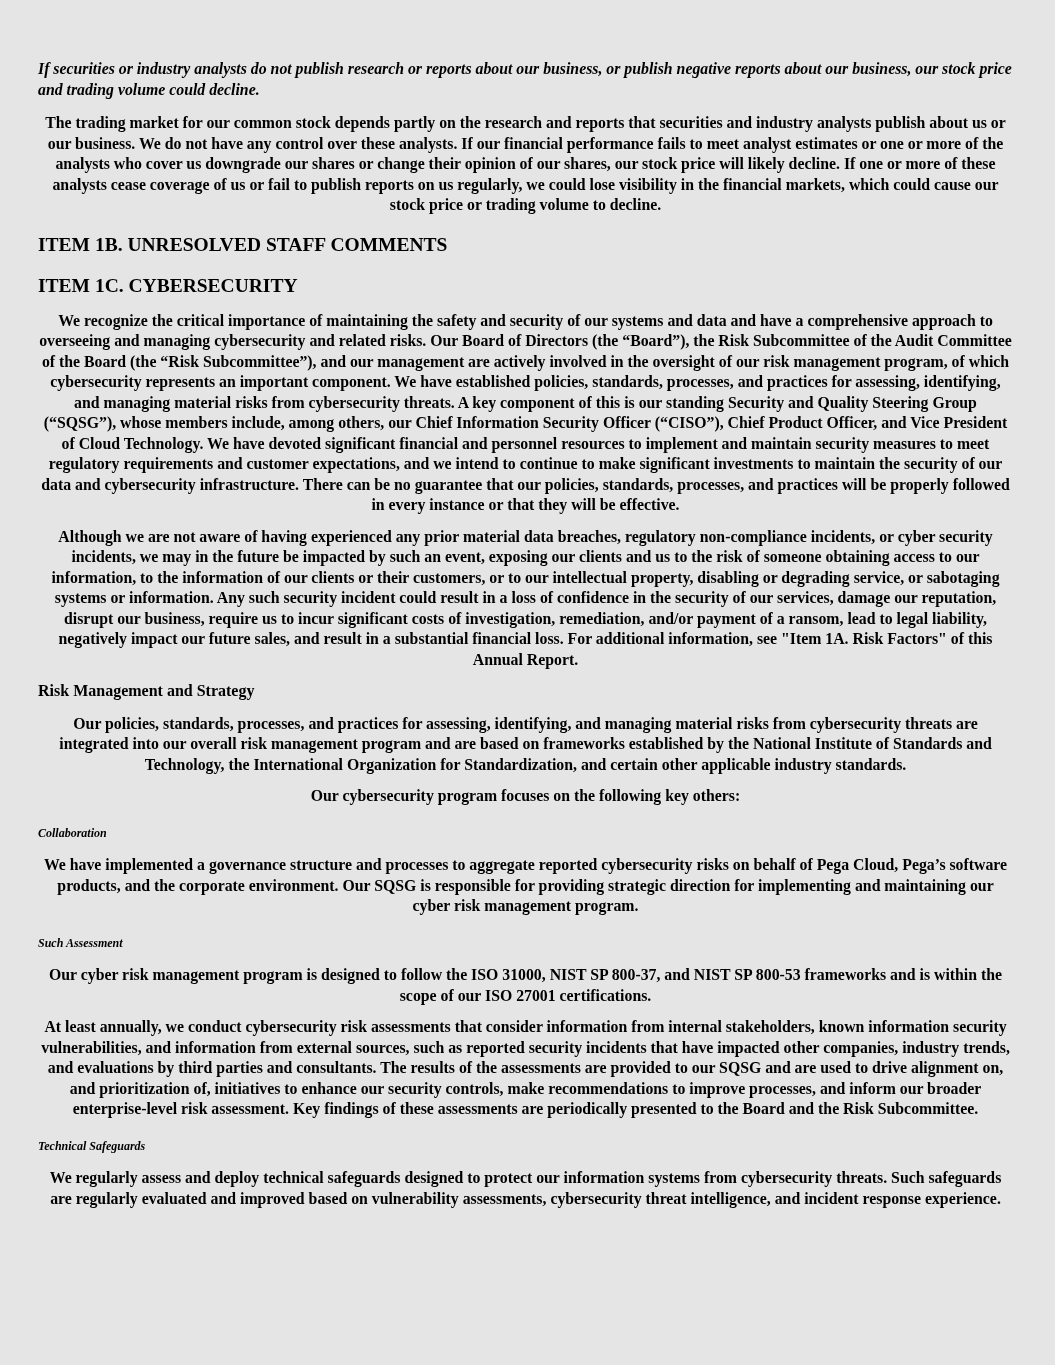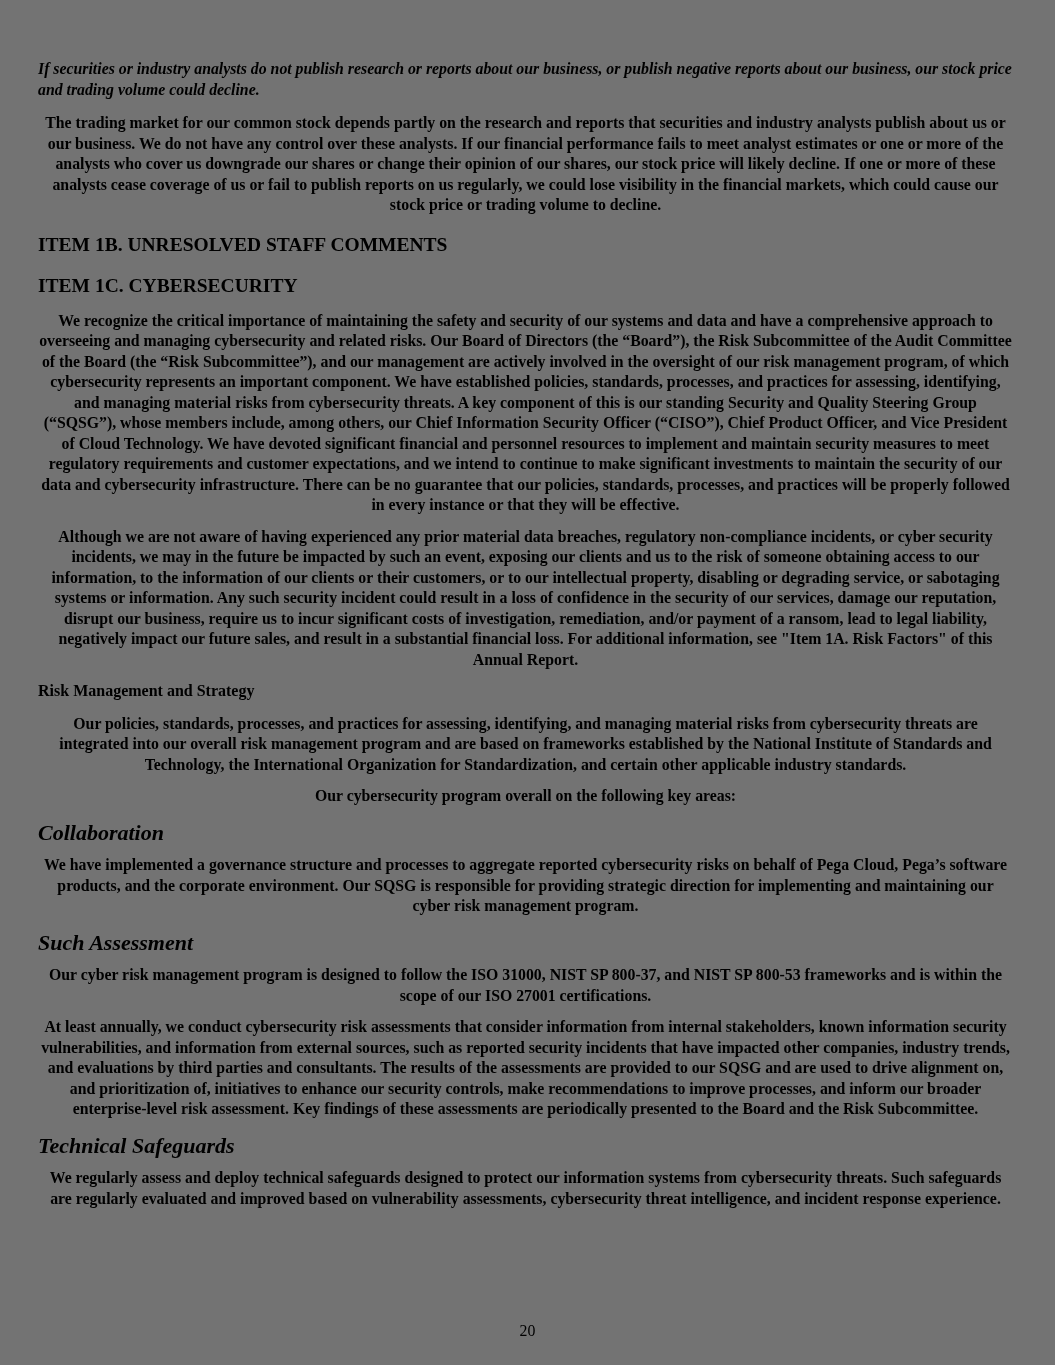--- a/index.html
+++ b/index.html
@@ -4,21 +4,21 @@
 <style>
   html, body {
     margin: 0;
     padding: 0;
     background: #ffffff;
   }
   .page {
     position: relative;
     width: 1055px;
     height: 1365px;
-    background: #737373;
+    background: #e5e5e5;
     color: #000000;
     font-family: "Liberation Serif", "DejaVu Serif", serif;
     overflow: hidden;
     box-sizing: border-box;
   }
   .content {
     padding: 58px 42px 0 38px;
   }
   .body-text {
     font-size: 15.8px;
@@ -40,21 +40,21 @@
     font-weight: bold;
     margin: 17px 0 13px 0;
   }
   .subhead-bold {
     font-size: 16px;
     line-height: 20.5px;
     font-weight: bold;
     margin: 2px 0 12px 0;
   }
   .subhead-bold-italic {
-    font-size: 22px;
+    font-size: 12px;
     line-height: 20.5px;
     font-weight: bold;
     font-style: italic;
     margin: 16px 0 12px 0;
     font-family: Liberation Serif, serif;
   }
   .tight-top {
     margin-top: 3px;
   }
   .page-footer {
@@ -83,32 +83,31 @@
     <h1 class="item-heading">ITEM 1C. CYBERSECURITY</h1>
 
     <p class="body-text">We recognize the critical importance of maintaining the safety and security of our systems and data and have a comprehensive approach to overseeing and managing cybersecurity and related risks. Our Board of Directors (the “Board”), the Risk Subcommittee of the Audit Committee of the Board (the “Risk Subcommittee”), and our management are actively involved in the oversight of our risk management program, of which cybersecurity represents an important component. We have established policies, standards, processes, and practices for assessing, identifying, and managing material risks from cybersecurity threats. A key component of this is our standing Security and Quality Steering Group (“SQSG”), whose members include, among others, our Chief Information Security Officer (“CISO”), Chief Product Officer, and Vice President of Cloud Technology. We have devoted significant financial and personnel resources to implement and maintain security measures to meet regulatory requirements and customer expectations, and we intend to continue to make significant investments to maintain the security of our data and cybersecurity infrastructure. There can be no guarantee that our policies, standards, processes, and practices will be properly followed in every instance or that they will be effective.</p>
 
     <p class="body-text">Although we are not aware of having experienced any prior material data breaches, regulatory non-compliance incidents, or cyber security incidents, we may in the future be impacted by such an event, exposing our clients and us to the risk of someone obtaining access to our information, to the information of our clients or their customers, or to our intellectual property, disabling or degrading service, or sabotaging systems or information. Any such security incident could result in a loss of confidence in the security of our services, damage our reputation, disrupt our business, require us to incur significant costs of investigation, remediation, and/or payment of a ransom, lead to legal liability, negatively impact our future sales, and result in a substantial financial loss. For additional information, see "Item 1A. Risk Factors" of this Annual Report.</p>
 
     <h2 class="subhead-bold">Risk Management and Strategy</h2>
 
     <p class="body-text">Our policies, standards, processes, and practices for assessing, identifying, and managing material risks from cybersecurity threats are integrated into our overall risk management program and are based on frameworks established by the National Institute of Standards and Technology, the International Organization for Standardization, and certain other applicable industry standards.</p>
 
-    <p class="body-text tight-top">Our cybersecurity program overall on the following key areas:</p>
+    <p class="body-text tight-top">Our cybersecurity program focuses on the following key others:</p>
 
     <h3 class="subhead-bold-italic">Collaboration</h3>
 
     <p class="body-text">We have implemented a governance structure and processes to aggregate reported cybersecurity risks on behalf of Pega Cloud, Pega’s software products, and the corporate environment. Our SQSG is responsible for providing strategic direction for implementing and maintaining our cyber risk management program.</p>
 
     <h3 class="subhead-bold-italic">Such Assessment</h3>
 
     <p class="body-text">Our cyber risk management program is designed to follow the ISO 31000, NIST SP 800-37, and NIST SP 800-53 frameworks and is within the scope of our ISO 27001 certifications.</p>
 
     <p class="body-text">At least annually, we conduct cybersecurity risk assessments that consider information from internal stakeholders, known information security vulnerabilities, and information from external sources, such as reported security incidents that have impacted other companies, industry trends, and evaluations by third parties and consultants. The results of the assessments are provided to our SQSG and are used to drive alignment on, and prioritization of, initiatives to enhance our security controls, make recommendations to improve processes, and inform our broader enterprise-level risk assessment. Key findings of these assessments are periodically presented to the Board and the Risk Subcommittee.</p>
 
     <h3 class="subhead-bold-italic">Technical Safeguards</h3>
 
     <p class="body-text">We regularly assess and deploy technical safeguards designed to protect our information systems from cybersecurity threats. Such safeguards are regularly evaluated and improved based on vulnerability assessments, cybersecurity threat intelligence, and incident response experience.</p>
 
   </div>
 
-  <div class="page-footer">20</div>
 </div>
 
 </body></html>

